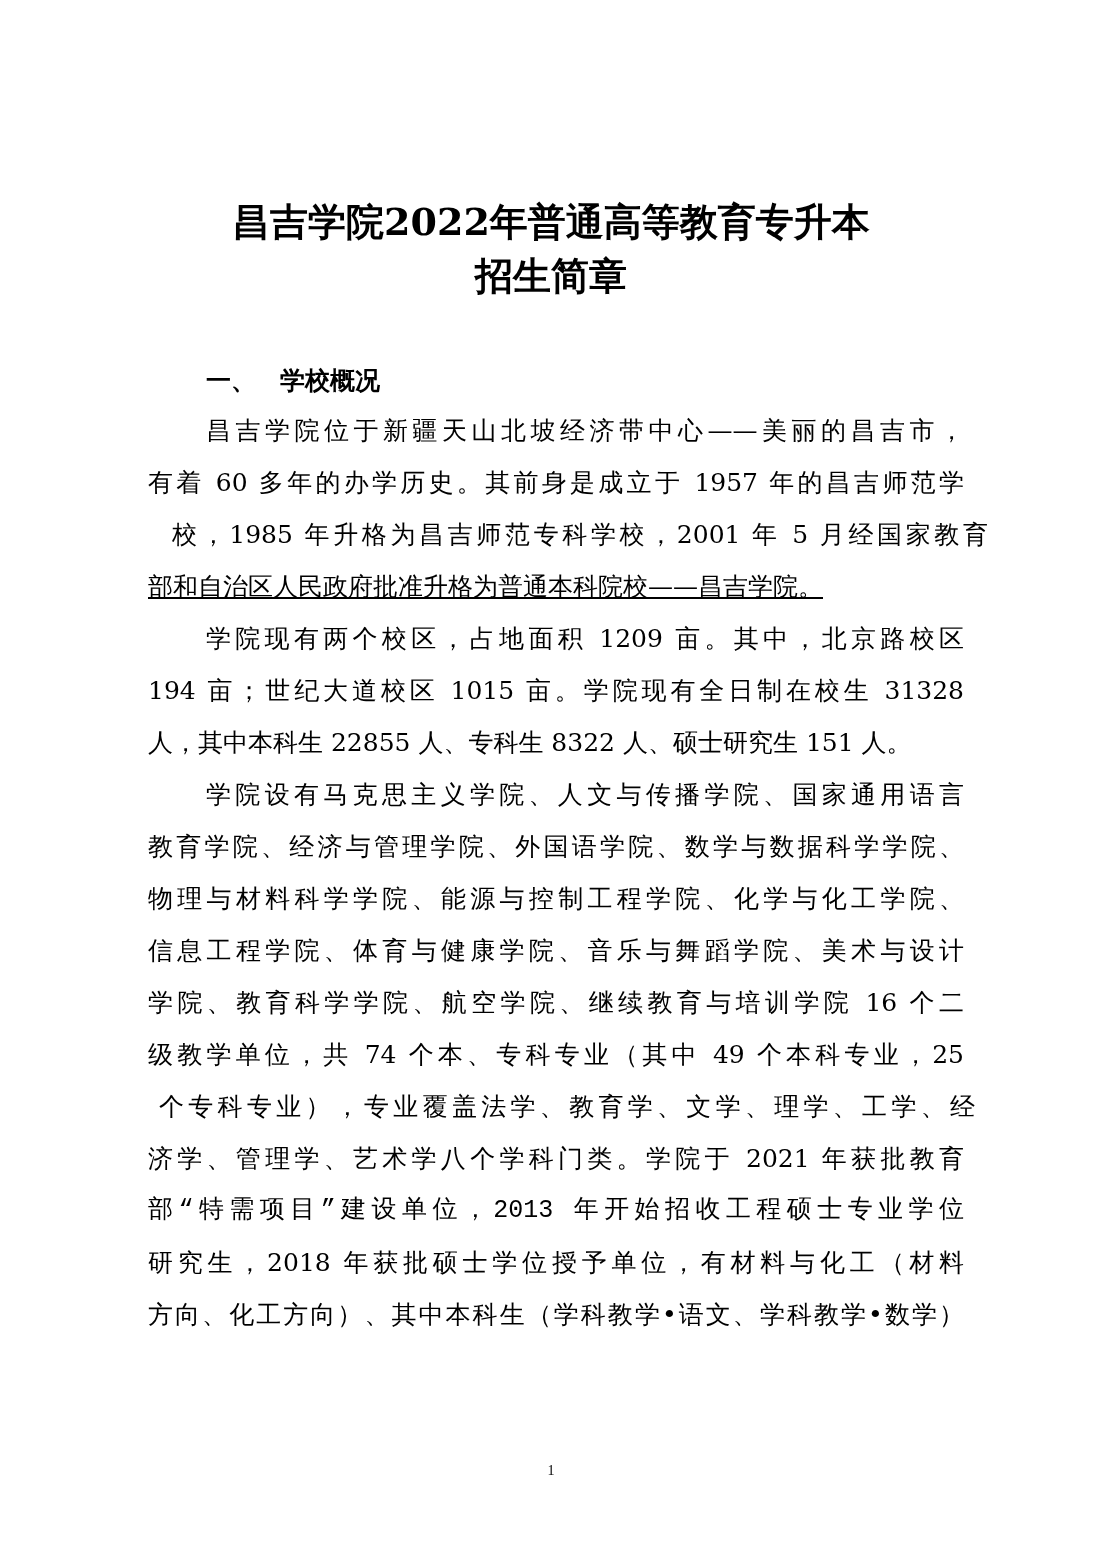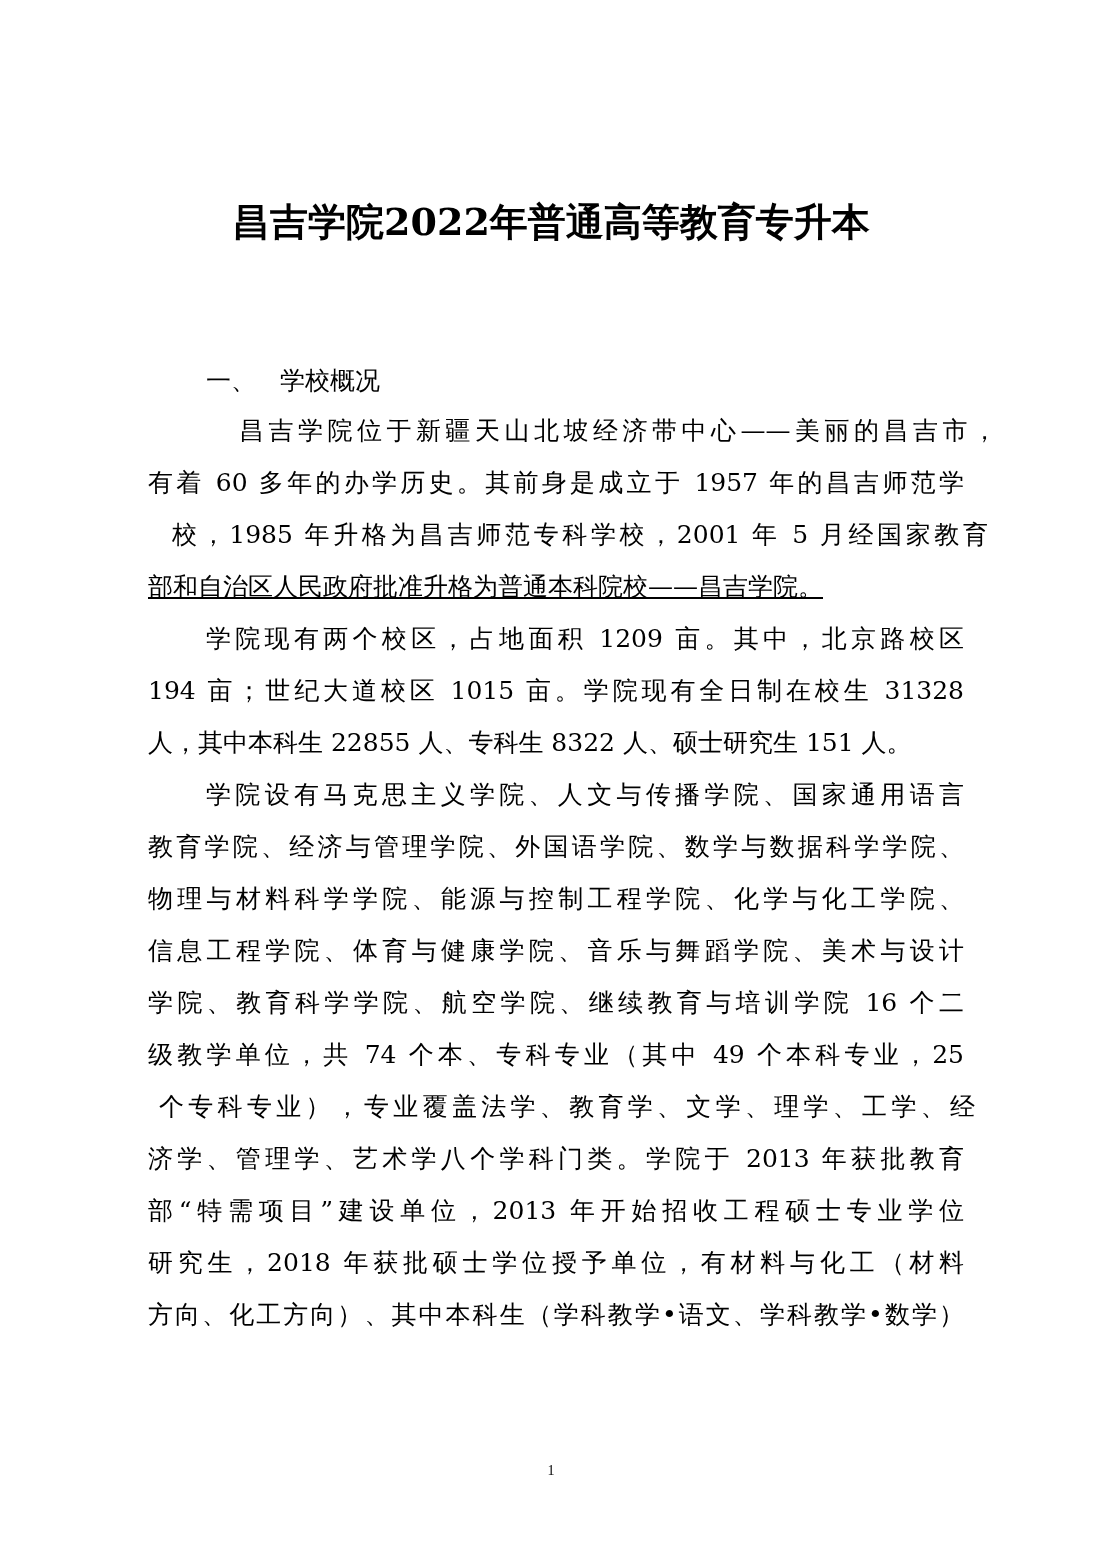--- a/index.html
+++ b/index.html
@@ -34,21 +34,21 @@
       letter-spacing: 0px;
     }
     .title.line1 { top: 200px; }
     .title.line2 { top: 254px; }
 
     .heading {
       position: absolute;
       left: 206px;
       top: 364px;
       font-family: "DejaVu Sans", "Liberation Sans", sans-serif;
-      font-weight: normal;
+      font-weight: bold;
       font-size: 25px;
       line-height: 34px;
     }
     .heading .num { display: inline-block; width: 74px; }
 
     .body-line {
       position: absolute;
       left: 148px;
       width: 816px;
       font-family: "DejaVu Serif", "Liberation Serif", serif;
@@ -79,47 +79,48 @@
       font-size: 14px;
       line-height: 18px;
     }
   </style>
 </head>
 <body>
 
 <div class="page">
 
   <div class="title line1">昌吉学院2022年普通高等教育专升本</div>
+  <div class="title line2">招生简章</div>
 
   <div class="heading">
     <span class="num">一、</span><span>学校概况</span>
   </div>
 
   <div>
-    <div class="body-line indent" style="top:414px;margin-left:33px;">昌吉学院位于新疆天山北坡经济带中心——美丽的昌吉市，</div>
+    <div class="body-line indent" style="top:414px;">昌吉学院位于新疆天山北坡经济带中心——美丽的昌吉市，</div>
     <div class="body-line" style="top:466px;">有着 60 多年的办学历史。其前身是成立于 1957 年的昌吉师范学</div>
     <div class="body-line" style="top:518px;margin-left:24px;">校，1985 年升格为昌吉师范专科学校，2001 年 5 月经国家教育</div>
     <div class="body-line last" style="top:570px;text-decoration:underline;">部和自治区人民政府批准升格为普通本科院校——昌吉学院。</div>
   </div>
 
   <div>
     <div class="body-line indent" style="top:622px;">学院现有两个校区，占地面积 1209 亩。其中，北京路校区</div>
     <div class="body-line" style="top:674px;">194 亩；世纪大道校区 1015 亩。学院现有全日制在校生 31328</div>
     <div class="body-line last" style="top:726px;">人，其中本科生 22855 人、专科生 8322 人、硕士研究生 151 人。</div>
   </div>
 
   <div>
     <div class="body-line indent" style="top:778px;">学院设有马克思主义学院、人文与传播学院、国家通用语言</div>
     <div class="body-line" style="top:830px;">教育学院、经济与管理学院、外国语学院、数学与数据科学学院、</div>
     <div class="body-line" style="top:882px;">物理与材料科学学院、能源与控制工程学院、化学与化工学院、</div>
     <div class="body-line" style="top:934px;">信息工程学院、体育与健康学院、音乐与舞蹈学院、美术与设计</div>
     <div class="body-line" style="top:986px;">学院、教育科学学院、航空学院、继续教育与培训学院 16 个二</div>
     <div class="body-line" style="top:1038px;">级教学单位，共 74 个本、专科专业（其中 49 个本科专业，25</div>
     <div class="body-line" style="top:1090px;margin-left:11px;">个专科专业），专业覆盖法学、教育学、文学、理学、工学、经</div>
-    <div class="body-line" style="top:1142px;">济学、管理学、艺术学八个学科门类。学院于 2013 年获批教育</div>
-    <div class="body-line" style="top:1194px;">部“特需项目”建设单位，2013 年开始招收工程硕士专业学位</div>
+    <div class="body-line" style="top:1142px;">济学、管理学、艺术学八个学科门类。学院于 2021 年获批教育</div>
+    <div class="body-line" style="top:1194px;font-family:Liberation Mono, monospace;">部“特需项目”建设单位，2013 年开始招收工程硕士专业学位</div>
     <div class="body-line" style="top:1246px;">研究生，2018 年获批硕士学位授予单位，有材料与化工（材料</div>
     <div class="body-line" style="top:1298px;">方向、化工方向）、其中本科生（学科教学•语文、学科教学•数学）</div>
   </div>
 
   <div class="page-number">1</div>
 
 </div>
 
 </body></html>

